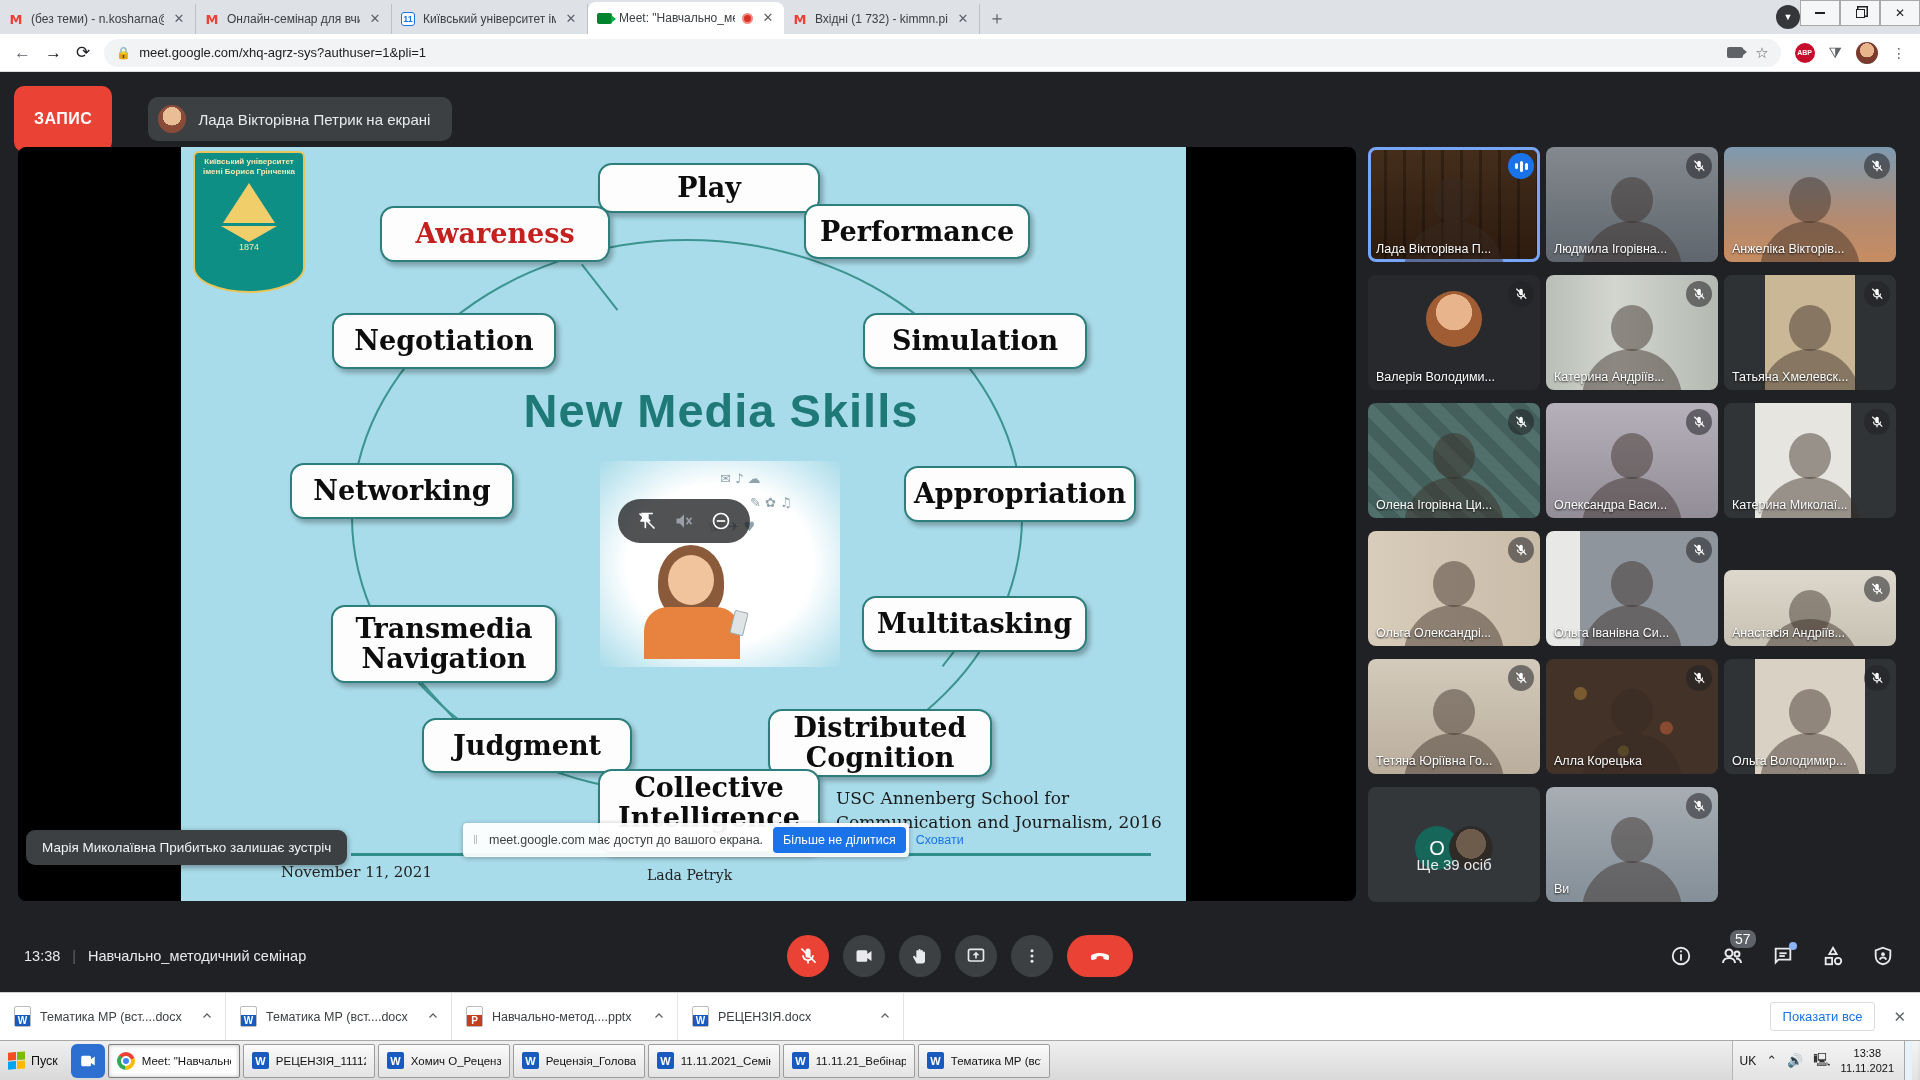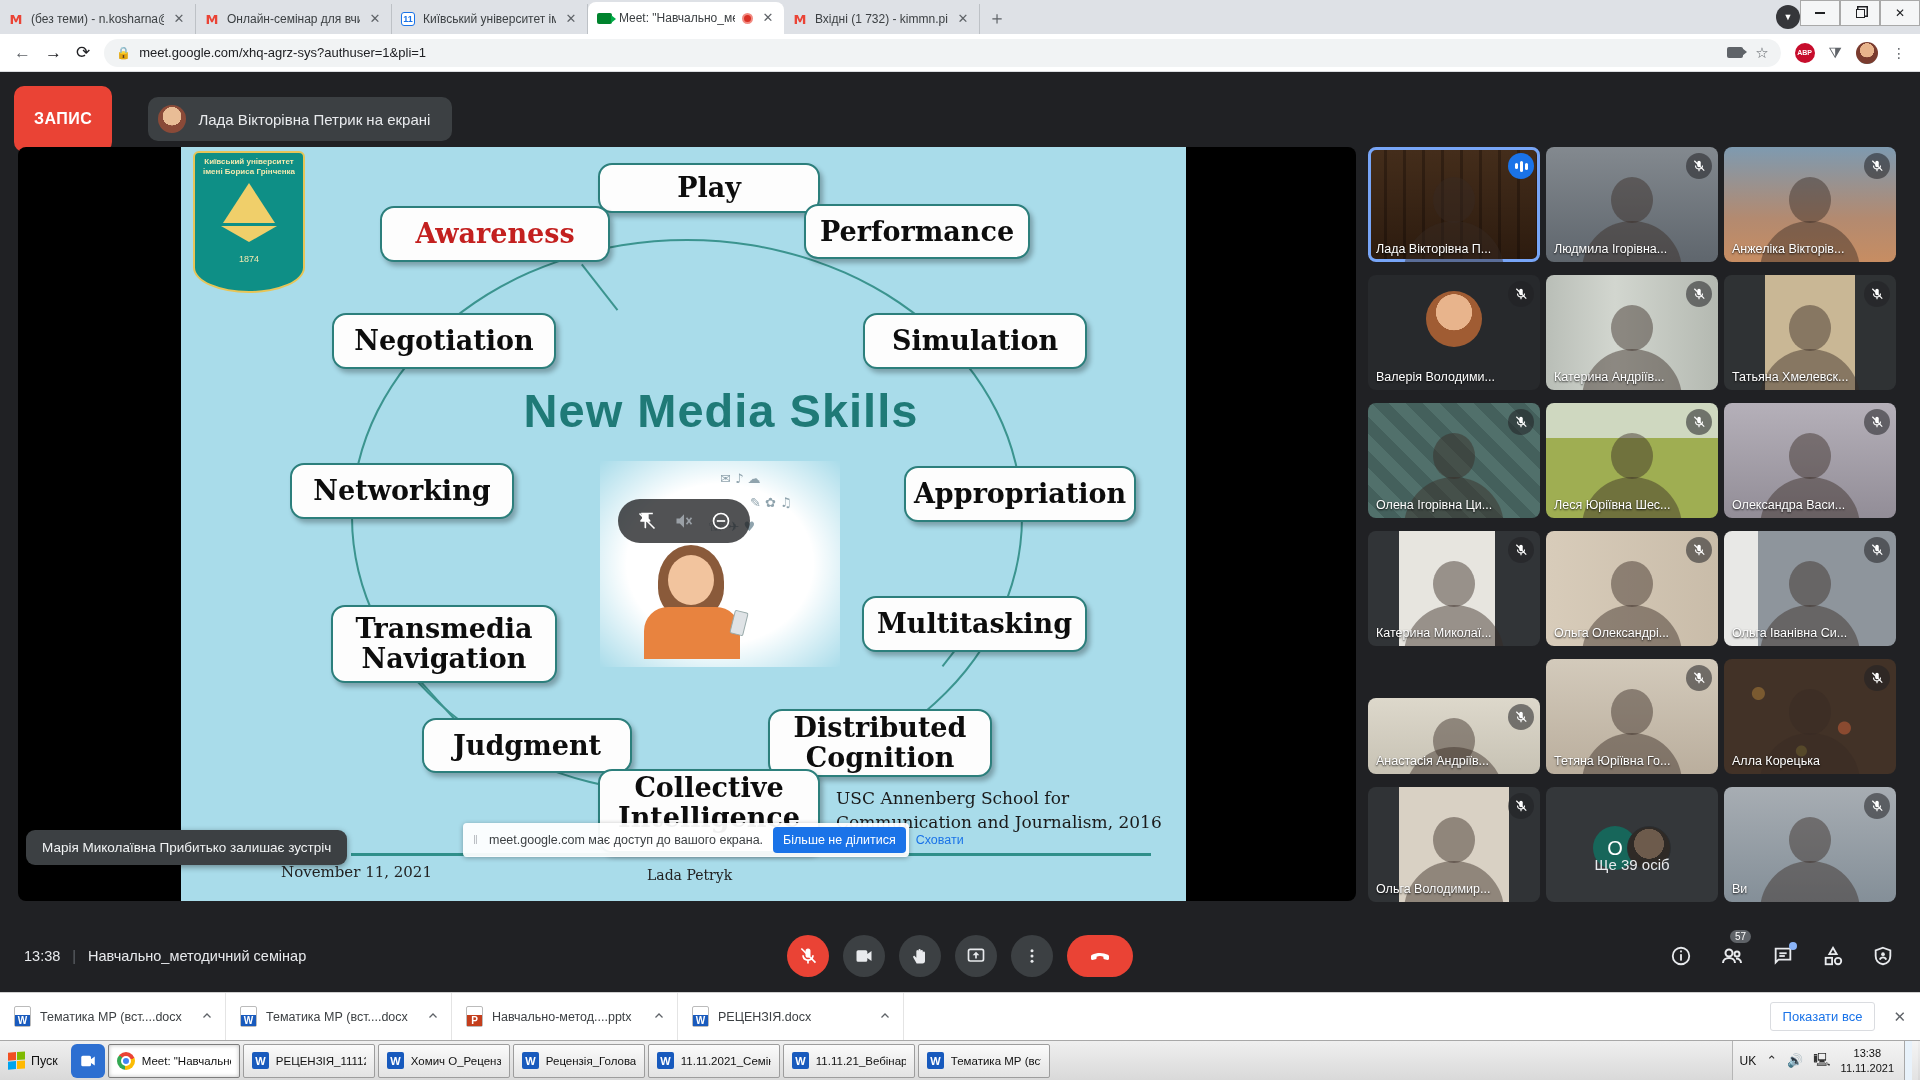--- a/index.html
+++ b/index.html
@@ -63,21 +63,21 @@
         font-weight:bold;color:#0d0d0d;font-size:27px;line-height:1.1;padding:2px 8px;z-index:2;}
   .sbox.red{color:#c3201f;}
   .slide-title{position:absolute;left:320px;top:236px;width:440px;text-align:center;font-size:47px;font-weight:bold;
         color:#1f7a77;z-index:2;font-family:Liberation Sans, sans-serif;letter-spacing:1px;}
   
   .unilogo{position:absolute;left:12px;top:4px;width:112px;height:142px;background:#0e8f86;border:2px solid #e7c558;
         border-radius:6px 6px 50% 50%/6px 6px 18% 18%;z-index:3;display:flex;flex-direction:column;align-items:center;padding-top:4px;}
   .unilogo .ltxt{color:#f3e9b0;font-size:8px;font-weight:bold;text-align:center;line-height:1.25;font-family:"Liberation Sans",sans-serif;}
   .unilogo .emb{margin-top:6px;width:0;height:0;border-left:26px solid transparent;border-right:26px solid transparent;border-bottom:40px solid #f0cf6a;}
   .unilogo .emb2{width:56px;height:16px;background:#f0cf6a;clip-path:polygon(0 0,50% 100%,100% 0);margin-top:3px;}
-  .unilogo .lyear{margin-top:12px;color:#f3e9b0;font-size:9px;font-family:"Liberation Sans",sans-serif;}
+  .unilogo .lyear{margin-top:0;color:#f3e9b0;font-size:9px;font-family:"Liberation Sans",sans-serif;}
   
   .cpic{position:absolute;left:419px;top:314px;width:240px;height:206px;background:radial-gradient(ellipse at 50% 50%,#ffffff 55%,rgba(255,255,255,0) 100%);z-index:1;}
   .doodle{position:absolute;color:#8fa3ad;font-size:13px;font-family:"DejaVu Sans",sans-serif;}
   .girl-hair{position:absolute;left:58px;top:84px;width:66px;height:74px;border-radius:50% 50% 42% 42%;background:#8a5a3a;}
   .girl-face{position:absolute;left:68px;top:94px;width:46px;height:50px;border-radius:50%;background:#f2c49e;}
   .girl-body{position:absolute;left:44px;top:146px;width:96px;height:52px;border-radius:24px 24px 0 0;background:#e8833f;}
   .girl-phone{position:absolute;left:132px;top:150px;width:14px;height:24px;background:#dfe3e6;border:1px solid #9aa;border-radius:2px;transform:rotate(14deg);}
   
   .tilectl{position:absolute;left:437px;top:352px;width:132px;height:44px;border-radius:22px;background:rgba(32,33,36,.78);
         display:flex;align-items:center;justify-content:space-around;z-index:6;padding:0 10px;}
@@ -142,21 +142,21 @@
   
   .controlbar{position:absolute;left:0;top:848px;width:1920px;height:72px;display:flex;align-items:center;}
   .cb-left{display:flex;align-items:center;gap:12px;color:#e8eaed;font-size:14.5px;margin-left:24px;}
   .cb-sep{color:#5f6368;}
   .cb-center{position:absolute;left:50%;transform:translateX(-50%);display:flex;align-items:center;gap:14px;}
   .cbtn{width:42px;height:42px;border-radius:50%;background:#3c4043;display:flex;align-items:center;justify-content:center;}
   .cbtn.red{background:#ea4335;}
   .cbtn.hang{width:66px;border-radius:22px;}
   .cb-right{position:absolute;right:26px;display:flex;align-items:center;gap:28px;}
   .cicon{position:relative;display:flex;align-items:center;justify-content:center;}
-  .count-badge{position:absolute;top:-14px;left:10px;background:#5f6368;color:#fff;font-size:10px;border-radius:8px;padding:1px 5px;}
+  .count-badge{position:absolute;top:-14px;left:10px;background:#5f6368;color:#fff;font-size:14px;border-radius:8px;padding:1px 5px;}
   .blue-dot{position:absolute;top:-3px;right:-3px;width:8px;height:8px;border-radius:50%;background:#8ab4f8;}
 
   
   .dlbar{position:absolute;left:0;top:992px;width:1920px;height:48px;background:#fff;border-top:1px solid #cfcfcf;
         display:flex;align-items:center;}
   .dlitem{display:flex;align-items:center;gap:9px;height:47px;padding:0 12px 0 14px;border-right:1px solid #e4e4e4;min-width:226px;}
   .dl-label{font-size:12.5px;color:#3c4043;}
   .dl-caret{margin-left:auto;color:#5f6368;}
   .ficon{width:17px;height:21px;background:#fff;border:1px solid #bbb;border-radius:2px;position:relative;display:flex;align-items:flex-end;justify-content:center;}
   .ficon span{font-size:10px;font-weight:bold;color:#fff;width:100%;text-align:center;display:block;}
@@ -421,31 +421,20 @@
         <span class="sil"></span>
         <span class="badge">
             <svg width="14" height="14" viewBox="0 0 24 24">
               <path fill="#fff" d="M12 14a3 3 0 0 0 3-3V6a3 3 0 0 0-6 0v5a3 3 0 0 0 3 3z"></path>
               <path fill="#fff" d="M17 11a5 5 0 0 1-10 0H5a7 7 0 0 0 6 6.9V21h2v-3.1A7 7 0 0 0 19 11h-2z"></path>
               <line x1="4" y1="3" x2="21" y2="20" stroke="#fff" stroke-width="2"></line>
             </svg>
           </span>
         <span class="pname">Олена Ігорівна Ци...</span>
       </div>
-      <div class="ptile p7">
-        <span class="sil"></span>
-        <span class="badge">
-            <svg width="14" height="14" viewBox="0 0 24 24">
-              <path fill="#fff" d="M12 14a3 3 0 0 0 3-3V6a3 3 0 0 0-6 0v5a3 3 0 0 0 3 3z"></path>
-              <path fill="#fff" d="M17 11a5 5 0 0 1-10 0H5a7 7 0 0 0 6 6.9V21h2v-3.1A7 7 0 0 0 19 11h-2z"></path>
-              <line x1="4" y1="3" x2="21" y2="20" stroke="#fff" stroke-width="2"></line>
-            </svg>
-          </span>
-        <span class="pname">Леся Юріївна Шес...</span>
-      </div>
       <div class="ptile p8">
         <span class="sil"></span>
         <span class="badge">
             <svg width="14" height="14" viewBox="0 0 24 24">
               <path fill="#fff" d="M12 14a3 3 0 0 0 3-3V6a3 3 0 0 0-6 0v5a3 3 0 0 0 3 3z"></path>
               <path fill="#fff" d="M17 11a5 5 0 0 1-10 0H5a7 7 0 0 0 6 6.9V21h2v-3.1A7 7 0 0 0 19 11h-2z"></path>
               <line x1="4" y1="3" x2="21" y2="20" stroke="#fff" stroke-width="2"></line>
             </svg>
           </span>
         <span class="pname">Олександра Васи...</span>

